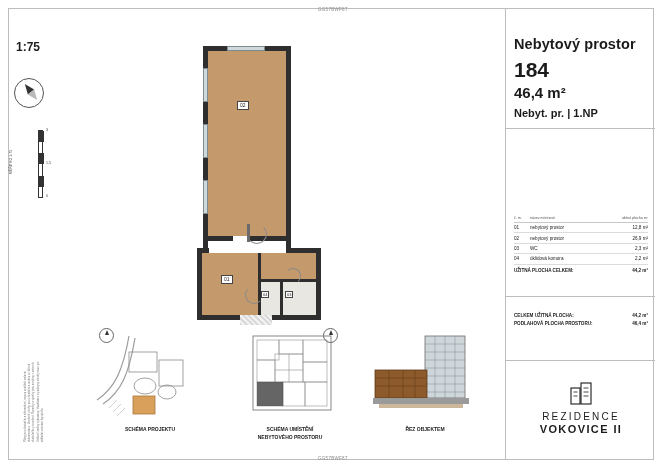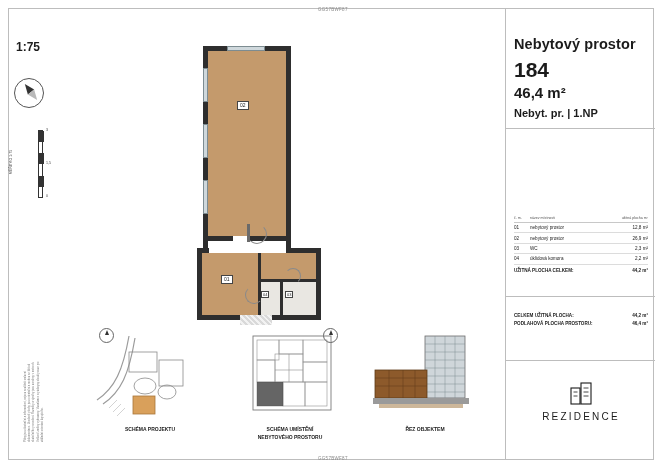--- a/index.html
+++ b/index.html
@@ -290,15 +290,16 @@
           <rect x="3" y="8" width="9" height="16" fill="none" stroke="#1b1b1b" stroke-width="1.1"></rect>
           <rect x="13" y="3" width="10" height="21" fill="none" stroke="#1b1b1b" stroke-width="1.1"></rect>
           <line x1="5.5" y1="12" x2="9.5" y2="12" stroke="#1b1b1b" stroke-width=".8"></line>
           <line x1="5.5" y1="16" x2="9.5" y2="16" stroke="#1b1b1b" stroke-width=".8"></line>
           <line x1="15.5" y1="8" x2="20.5" y2="8" stroke="#1b1b1b" stroke-width=".8"></line>
           <line x1="15.5" y1="12" x2="20.5" y2="12" stroke="#1b1b1b" stroke-width=".8"></line>
           <line x1="15.5" y1="16" x2="20.5" y2="16" stroke="#1b1b1b" stroke-width=".8"></line>
         </svg>
       </div>
       <div class="b1">REZIDENCE</div>
+      <div class="b2">VOKOVICE II</div>
     </div>
   </div>
 </div>
 
 </body></html>

